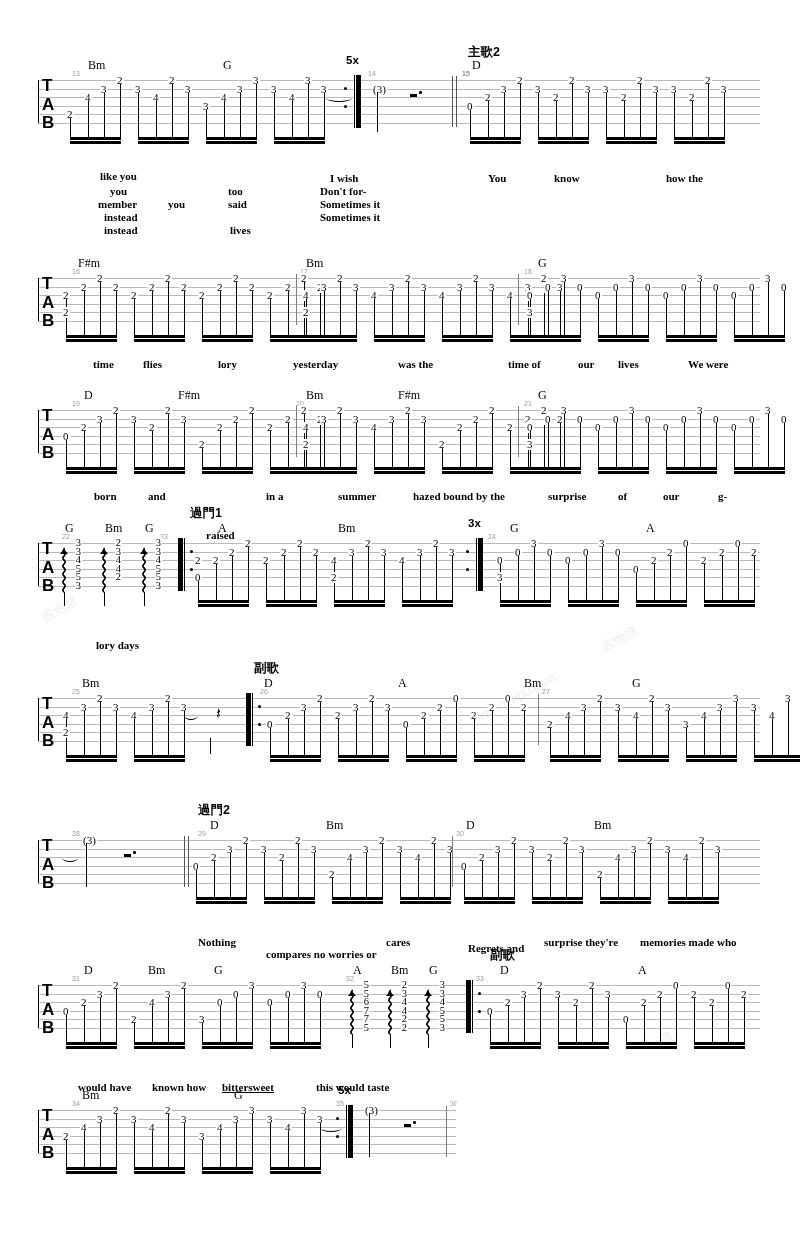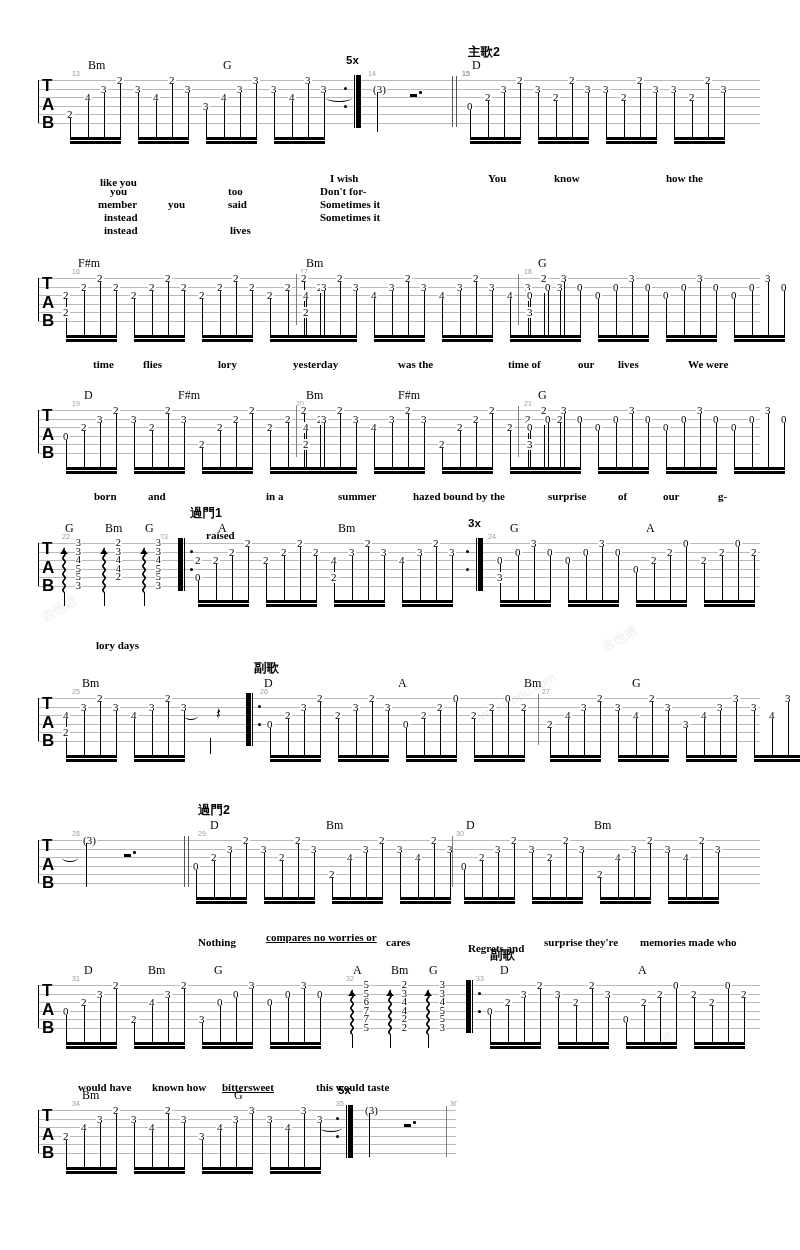--- a/index.html
+++ b/index.html
@@ -200,21 +200,21 @@
         <div class="n" style="left: 632px; top: 3.6px;">3</div>
         <div class="n" style="left: 650px; top: 12.2px;">2</div>
         <div class="n" style="left: 666px; top: -5px;">2</div>
         <div class="n" style="left: 682px; top: 3.6px;">3</div>
         <div class="stem" style="left: 636px; top: 12.6px; height: 44.4px;"></div>
         <div class="stem" style="left: 654px; top: 21.2px; height: 35.8px;"></div>
         <div class="stem" style="left: 670px; top: 4px; height: 53px;"></div>
         <div class="stem" style="left: 686px; top: 12.6px; height: 44.4px;"></div>
         <div class="beam" style="left: 635.5px; top: 57px; width: 51.5px;"></div>
         <div class="beam" style="left: 635.5px; top: 61.4px; width: 51.5px;"></div>
-        <div class="lyr" style="left: 62px; top: 96px;">like you</div>
+        <div class="lyr" style="left: 62px; top: 90px;">like you</div>
         <div class="lyr" style="left: 292px; top: 92px;">I wish</div>
         <div class="lyr" style="left: 72px; top: 105px;">you</div>
         <div class="lyr" style="left: 190px; top: 105px;">too</div>
         <div class="lyr" style="left: 282px; top: 105px;">Don't for-</div>
         <div class="lyr" style="left: 60px; top: 118px;">member</div>
         <div class="lyr" style="left: 130px; top: 118px;">you</div>
         <div class="lyr" style="left: 190px; top: 118px;">said</div>
         <div class="lyr" style="left: 282px; top: 118px;">Sometimes it</div>
         <div class="lyr" style="left: 66px; top: 131px;">instead</div>
         <div class="lyr" style="left: 282px; top: 131px;">Sometimes it</div>
@@ -941,21 +941,21 @@
         <div class="n" style="left: 644px; top: 12.2px;">4</div>
         <div class="n" style="left: 660px; top: -5px;">2</div>
         <div class="n" style="left: 676px; top: 3.6px;">3</div>
         <div class="stem" style="left: 630px; top: 12.6px; height: 44.4px;"></div>
         <div class="stem" style="left: 648px; top: 21.2px; height: 35.8px;"></div>
         <div class="stem" style="left: 664px; top: 4px; height: 53px;"></div>
         <div class="stem" style="left: 680px; top: 12.6px; height: 44.4px;"></div>
         <div class="beam" style="left: 629.5px; top: 57px; width: 51.5px;"></div>
         <div class="beam" style="left: 629.5px; top: 61.4px; width: 51.5px;"></div>
         <div class="lyr" style="left: 160px; top: 96px;">Nothing</div>
-        <div class="lyr" style="left: 228px; top: 91px; text-decoration: underline;">compares no worries or</div>
+        <div class="lyr" style="left: 228px; top: 108px;">compares no worries or</div>
         <div class="lyr" style="left: 348px; top: 96px;">cares</div>
         <div class="lyr" style="left: 430px; top: 96px; margin-top: 6px;">Regrets and</div>
         <div class="lyr" style="left: 506px; top: 96px;">surprise they're</div>
         <div class="lyr" style="left: 602px; top: 96px;">memories made who</div>
       </div>
     </div>
     <div class="system" style="top: 985px;">
       <div class="staff" style="left: 38px; top: 0px; width: 722px; height: 43px;">
         <div class="sline" style="top: 0px;"></div>
         <div class="sline" style="top: 8.6px;"></div>

